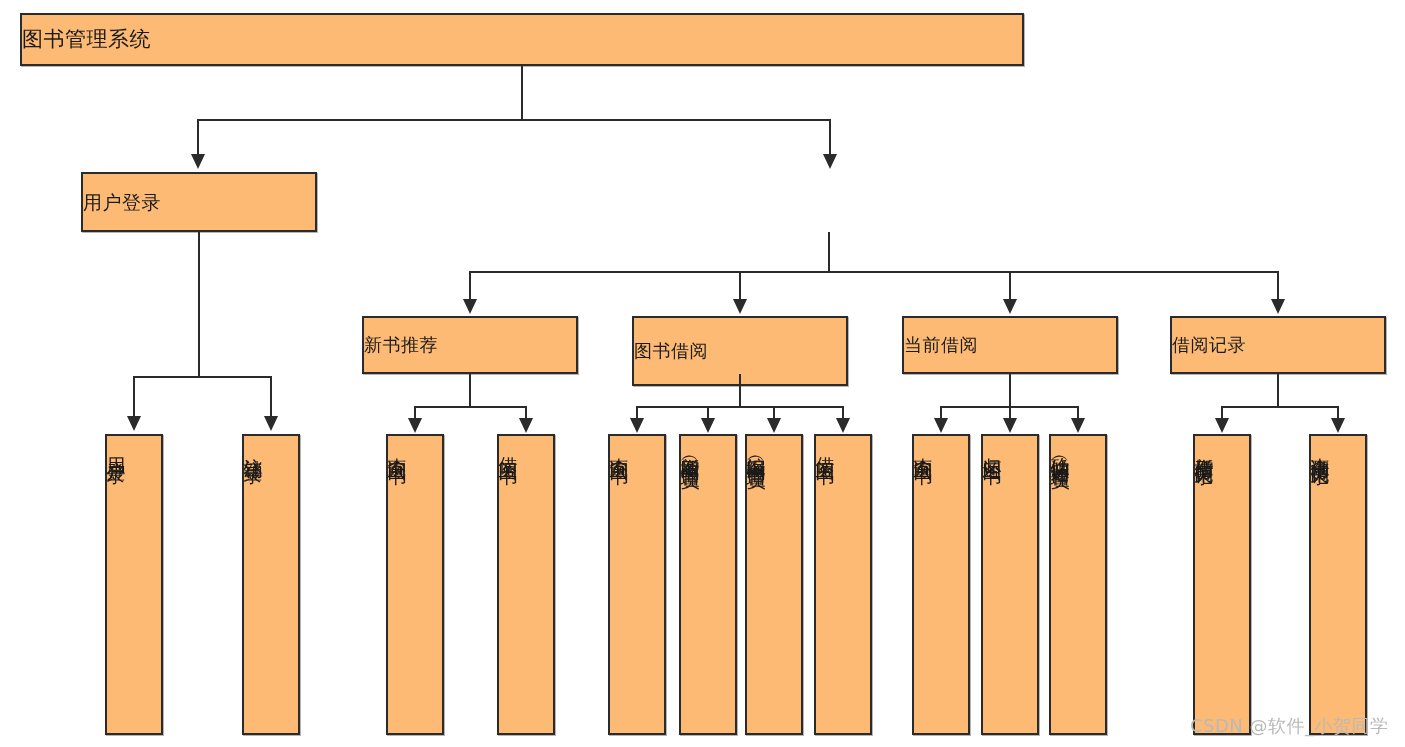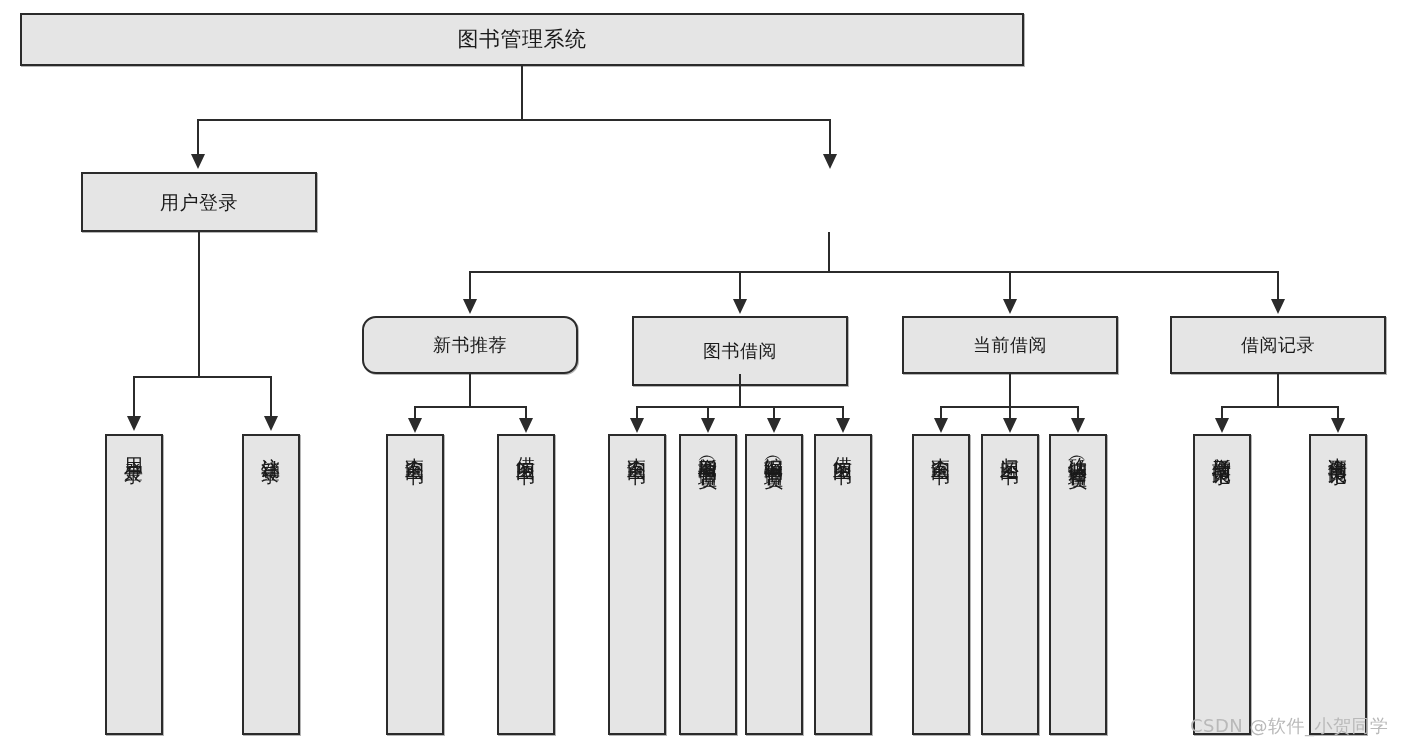--- a/index.html
+++ b/index.html
@@ -14,25 +14,24 @@
   #diagram-root {
     position: relative;
     width: 1405px;
     height: 747px;
     background: #ffffff;
     overflow: hidden;
   }
   .node {
     position: absolute;
     box-sizing: border-box;
-    background: #e5e5e5;
+    background: #fdba74;
     border: 2px solid #2b2b2b;
     display: flex;
     align-items: center;
-    justify-content: center;
     color: #1a1a1a;
     box-shadow: 1px 1px 0 rgba(120,120,120,0.55);
   }
   .node .label {
     display: block;
     line-height: 1.18;
     letter-spacing: 0.5px;
     white-space: nowrap;
   }
   
@@ -116,21 +115,21 @@
   <div class="hline" style="left:469px; top:271px; width:810px; height:2px;"></div>
   <div class="vline" style="left:469px; top:271px; width:2px; height:29px;"></div>
   <div class="arrow" style="left:463px; top:299px;"></div>
   <div class="vline" style="left:739px; top:271px; width:2px; height:29px;"></div>
   <div class="arrow" style="left:733px; top:299px;"></div>
   <div class="vline" style="left:1009px; top:271px; width:2px; height:29px;"></div>
   <div class="arrow" style="left:1003px; top:299px;"></div>
   <div class="vline" style="left:1277px; top:271px; width:2px; height:29px;"></div>
   <div class="arrow" style="left:1271px; top:299px;"></div>
 
-  <div class="node horiz lvl3" style="left:362px; top:316px; width:216px; height:58px;border-radius:14px;">
+  <div class="node horiz lvl3" style="left:362px; top:316px; width:216px; height:58px;">
     <span class="label">新书推荐</span>
   </div>
   <div class="node horiz lvl3" style="left:632px; top:316px; width:216px; height:70px;">
     <span class="label">图书借阅</span>
   </div>
   <div class="node horiz lvl3" style="left:1170px; top:316px; width:216px; height:58px;">
     <span class="label">借阅记录</span>
   </div>
   <div class="node horiz lvl3" style="left:902px; top:316px; width:216px; height:58px;">
     <span class="label">当前借阅</span>

